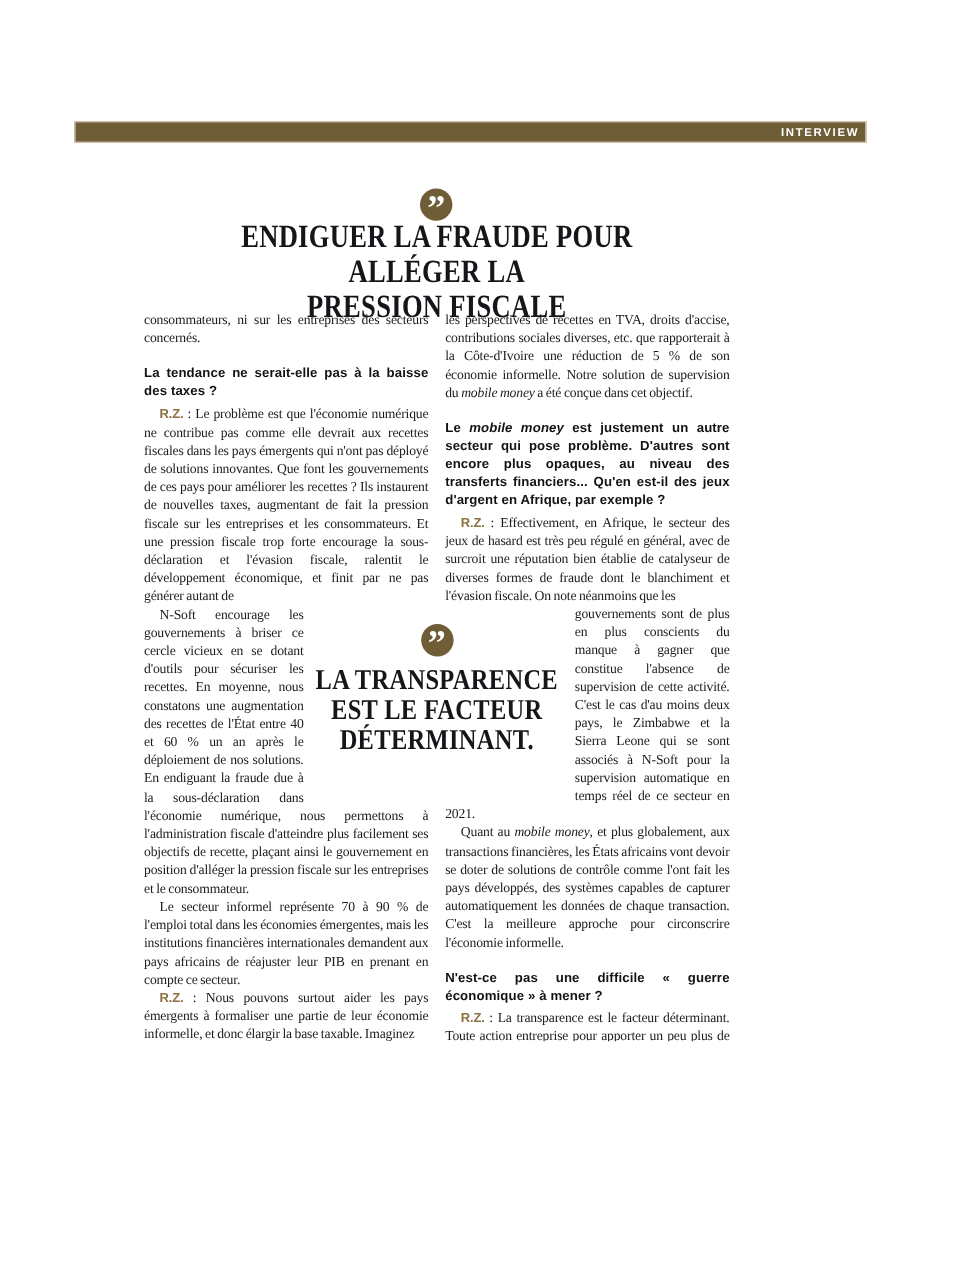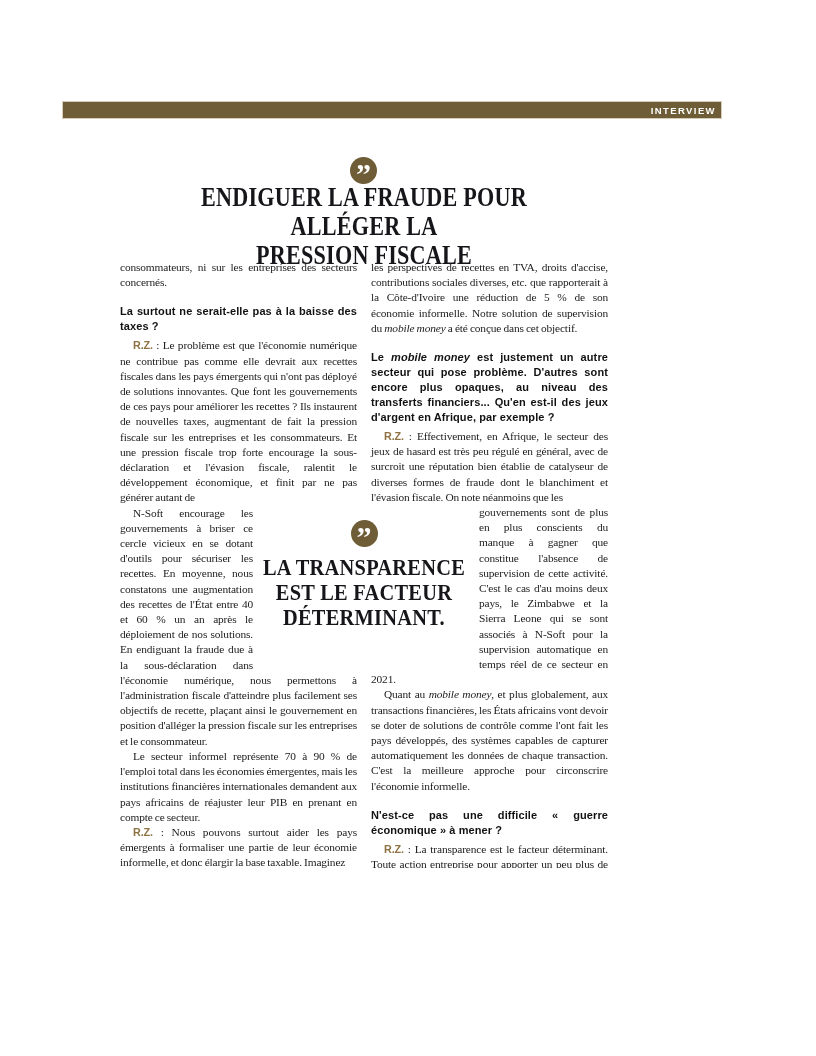--- a/index.html
+++ b/index.html
@@ -122,21 +122,21 @@
   </div>
 
   <h1 class="title">
     <span class="tline">ENDIGUER LA FRAUDE POUR ALLÉGER LA</span>
     <span class="tline">PRESSION FISCALE</span>
   </h1>
 
   <div class="article">
     <div class="col" id="col-left">
         <p class="cont">consommateurs, ni sur les entreprises des secteurs concernés.</p>
-        <p class="q">La surtout ne serait-elle pas à la baisse des taxes ?</p>
+        <p class="q">La tendance ne serait-elle pas à la baisse des taxes ?</p>
         <p class="rz"><span class="rzname">R.Z.</span> : Le problème est que l'économie numérique ne contribue pas comme elle devrait aux recettes fiscales dans les pays émergents qui n'ont pas déployé de solutions innovantes. Que font les gouvernements de ces pays pour améliorer les recettes ? Ils instaurent de nouvelles taxes, augmentant de fait la pression fiscale sur les entreprises et les consommateurs. Et une pression fiscale trop forte encourage la sous-déclaration et l'évasion fiscale, ralentit le développement économique, et finit par ne pas générer autant de</p>
         <div class="sp-r"></div>
         <p class="p">N-Soft encourage les gouvernements à briser ce cercle vicieux en se dotant d'outils pour sécuriser les recettes. En moyenne, nous constatons une augmentation des recettes de l'État entre 40 et 60 % un an après le déploiement de nos solutions. En endiguant la fraude due à la sous-déclaration dans l'économie numérique, nous permettons à l'administration fiscale d'atteindre plus facilement ses objectifs de recette, plaçant ainsi le gouvernement en position d'alléger la pression fiscale sur les entreprises et le consommateur.</p>
         <p class="p">Le secteur informel représente 70 à 90 % de l'emploi total dans les économies émergentes, mais les institutions financières internationales demandent aux pays africains de réajuster leur PIB en prenant en compte ce secteur.</p>
         <p class="rz"><span class="rzname">R.Z.</span> : Nous pouvons surtout aider les pays émergents à formaliser une partie de leur économie informelle, et donc élargir la base taxable. Imaginez</p>
       </div>
     <div class="col" id="col-right">
         <p class="cont">les perspectives de recettes en TVA, droits d'accise, contributions sociales diverses, etc. que rapporterait à la Côte-d'Ivoire une réduction de 5 % de son économie informelle. Notre solution de supervision du <i>mobile money</i> a été conçue dans cet objectif.</p>
         <p class="q">Le <i>mobile money</i> est justement un autre secteur qui pose problème. D'autres sont encore plus opaques, au niveau des transferts financiers... Qu'en est-il des jeux d'argent en Afrique, par exemple ?</p>
         <p class="rz"><span class="rzname">R.Z.</span> : Effectivement, en Afrique, le secteur des jeux de hasard est très peu régulé en général, avec de surcroit une réputation bien établie de catalyseur de diverses formes de fraude dont le blanchiment et l'évasion fiscale. On note néanmoins que les</p>

